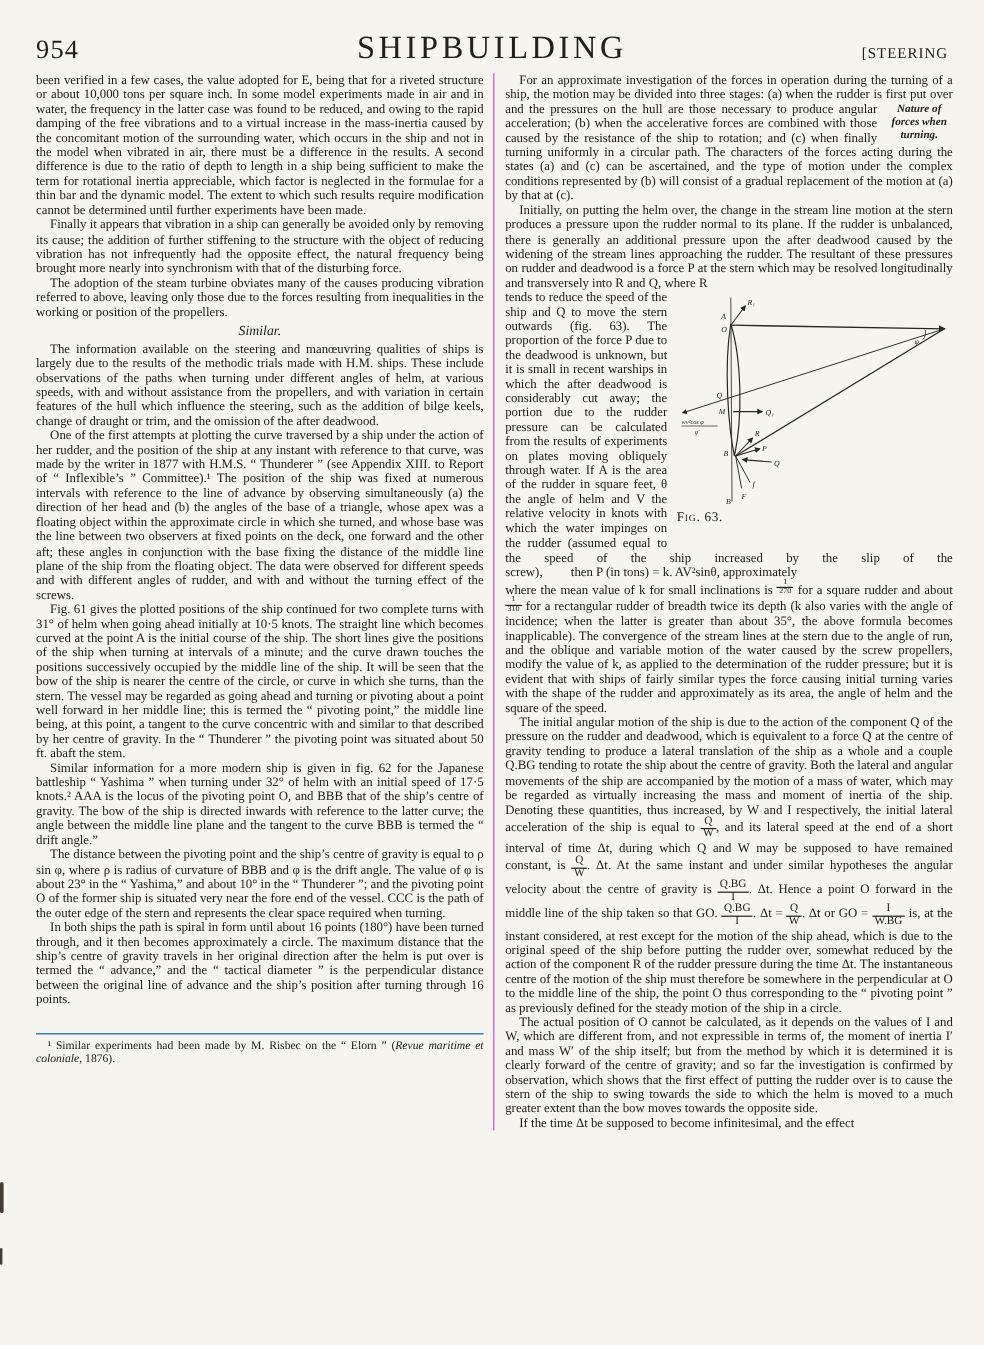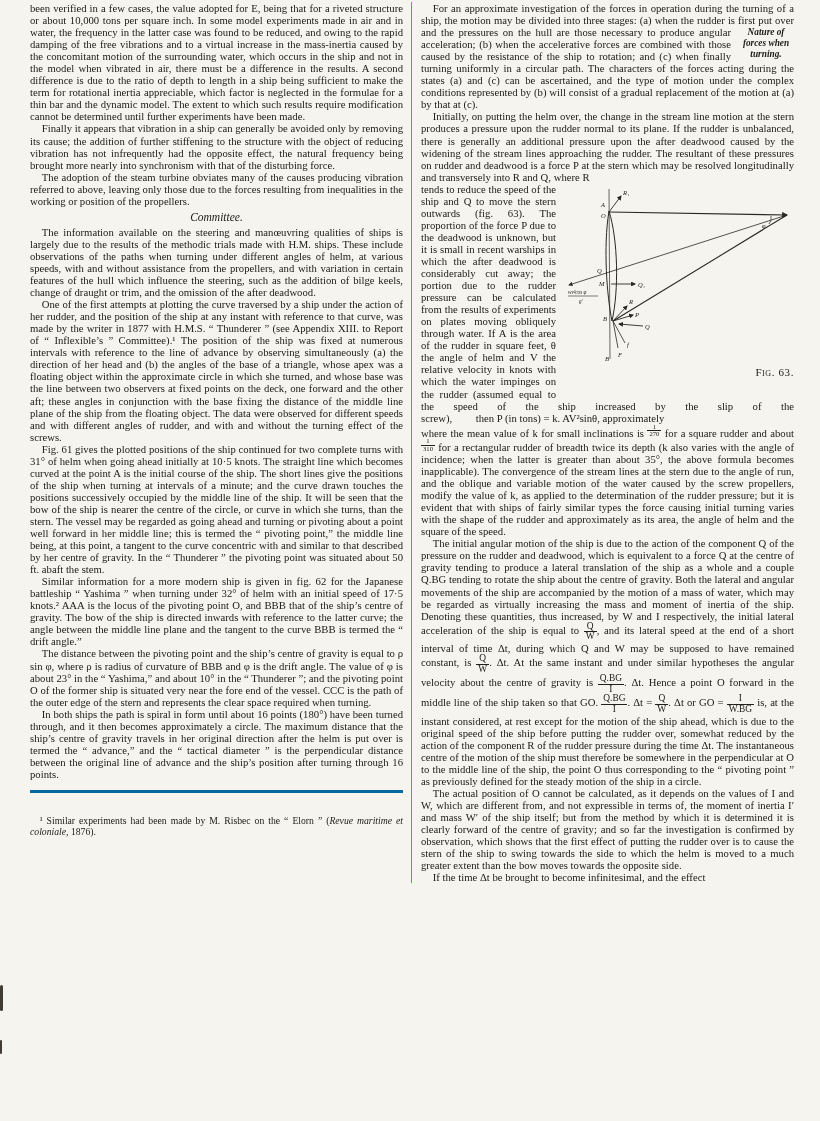--- a/index.html
+++ b/index.html
@@ -14,50 +14,55 @@
   .cols{display:flex;padding:2px 26px 0 30px;}
   .col{width:374px;font-size:10.7px;line-height:12.05px;text-align:justify;}
   .col.left{padding-right:8px;}
   .col.right{border-left:1px solid #d946ef;padding-left:9px;}
   p{margin:0;text-indent:1.1em;}
   p.noindent{text-indent:0;}
   .secthead{text-align:center;text-indent:0;font-style:italic;font-weight:normal;
             font-size:11.5px;margin:4px 0 3px 0;}
   .margin-note{float:right;width:56px;font-weight:bold;font-style:italic;font-size:9.3px;
                line-height:10.8px;text-align:center;text-indent:0;margin:1px 0 2px 7px;}
-  .footnotes{border-top:3px solid #0369a1;margin-top:10px;padding-top:22px;}
+  .footnotes{border-top:1px solid #0369a1;margin-top:22px;padding-top:4px;}
   .fn{font-size:9.7px;line-height:11.2px;text-indent:1em;}
   .it{font-style:italic;}
   .figwrap::after{content:"";display:block;clear:both;}
-  .fig63{float:right;width:230px;margin:2px 0 21px 8px;text-align:right;}
+  .fig63{float:right;width:230px;margin:2px 0 21px 8px;text-align:left;}
   .fig63 svg{display:block;color:#2b2823;}
   .fig63 figcaption{font-variant:small-caps;font-size:11px;letter-spacing:0.6px;margin-top:3px;}
   .formula{margin-left:2.2em;white-space:nowrap;}
   .frac{display:inline-block;vertical-align:-0.55em;text-align:center;
         font-size:0.88em;line-height:1.02;text-indent:0;}
   .frac .num{display:block;padding:0 2px;}
   .frac .den{display:block;border-top:1px solid #23201b;padding:0 2px;}
   .frac.small{font-size:0.62em;vertical-align:0;line-height:1.0;}
   svg text{font-family:"Liberation Serif",serif;font-size:6.5px;font-style:italic;fill:#23201b;}
   svg text.tiny{font-size:5.2px;}
   .smudge{position:absolute;left:0;background:#413d34;border-radius:2px;}
 </style>
 </head>
 <body>
 
 <div class="page">
 
+  <header class="pagehead">
+    <span class="pageno">954</span>
+    <h1 class="title">SHIPBUILDING</h1>
+    <span class="runhead">[STEERING</span>
+  </header>
 
   <div class="cols">
 
     <div class="col left">
       <p class="noindent">been verified in a few cases, the value adopted for E, being that for a riveted structure or about 10,000 tons per square inch.  In some model experiments made in air and in water, the frequency in the latter case was found to be reduced, and owing to the rapid damping of the free vibrations and to a virtual increase in the mass-inertia caused by the concomitant motion of the surrounding water, which occurs in the ship and not in the model when vibrated in air, there must be a difference in the results.  A second difference is due to the ratio of depth to length in a ship being sufficient to make the term for rotational inertia appreciable, which factor is neglected in the formulae for a thin bar and the dynamic model.  The extent to which such results require modification cannot be determined until further experiments have been made.</p>
       <p>Finally it appears that vibration in a ship can generally be avoided only by removing its cause; the addition of further stiffening to the structure with the object of reducing vibration has not infrequently had the opposite effect, the natural frequency being brought more nearly into synchronism with that of the disturbing force.</p>
       <p>The adoption of the steam turbine obviates many of the causes producing vibration referred to above, leaving only those due to the forces resulting from inequalities in the working or position of the propellers.</p>
-      <h3 class="secthead">Committee.</h3>
+      <h3 class="secthead">Similar.</h3>
       <p>The information available on the steering and manœuvring qualities of ships is largely due to the results of the methodic trials made with H.M. ships.  These include observations of the paths when turning under different angles of helm, at various speeds, with and without assistance from the propellers, and with variation in certain features of the hull which influence the steering, such as the addition of bilge keels, change of draught or trim, and the omission of the after deadwood.</p>
       <p>One of the first attempts at plotting the curve traversed by a ship under the action of her rudder, and the position of the ship at any instant with reference to that curve, was made by the writer in 1877 with H.M.S. “ Thunderer ” (see Appendix XIII. to Report of “ Inflexible’s ” Committee).¹  The position of the ship was fixed at numerous intervals with reference to the line of advance by observing simultaneously (a) the direction of her head and (b) the angles of the base of a triangle, whose apex was a floating object within the approximate circle in which she turned, and whose base was the line between two observers at fixed points on the deck, one forward and the other aft; these angles in conjunction with the base fixing the distance of the middle line plane of the ship from the floating object.  The data were observed for different speeds and with different angles of rudder, and with and without the turning effect of the screws.</p>
       <p>Fig. 61 gives the plotted positions of the ship continued for two complete turns with 31° of helm when going ahead initially at 10·5 knots.  The straight line which becomes curved at the point A is the initial course of the ship.  The short lines give the positions of the ship when turning at intervals of a minute; and the curve drawn touches the positions successively occupied by the middle line of the ship.  It will be seen that the bow of the ship is nearer the centre of the circle, or curve in which she turns, than the stern.  The vessel may be regarded as going ahead and turning or pivoting about a point well forward in her middle line; this is termed the “ pivoting point,” the middle line being, at this point, a tangent to the curve concentric with and similar to that described by her centre of gravity.  In the “ Thunderer ” the pivoting point was situated about 50 ft. abaft the stem.</p>
       <p>Similar information for a more modern ship is given in fig. 62 for the Japanese battleship “ Yashima ” when turning under 32° of helm with an initial speed of 17·5 knots.²  AAA is the locus of the pivoting point O, and BBB that of the ship’s centre of gravity.  The bow of the ship is directed inwards with reference to the latter curve; the angle between the middle line plane and the tangent to the curve BBB is termed the “ drift angle.”</p>
       <p>The distance between the pivoting point and the ship’s centre of gravity is equal to ρ sin φ, where ρ is radius of curvature of BBB and φ is the drift angle.  The value of φ is about 23° in the “ Yashima,” and about 10° in the “ Thunderer ”; and the pivoting point O of the former ship is situated very near the fore end of the vessel.  CCC is the path of the outer edge of the stern and represents the clear space required when turning.</p>
       <p>In both ships the path is spiral in form until about 16 points (180°) have been turned through, and it then becomes approximately a circle.  The maximum distance that the ship’s centre of gravity travels in her original direction after the helm is put over is termed the “ advance,” and the “ tactical diameter ” is the perpendicular distance between the original line of advance and the ship’s position after turning through 16 points.</p>
       <div class="footnotes">
         <p class="fn"><span>¹ Similar experiments had been made by M. Risbec on the “ Elorn ” (</span><span class="it">Revue maritime et coloniale</span><span>, 1876).</span></p>
       </div>
     </div>
@@ -116,19 +121,19 @@
           <figcaption>Fig. 63.</figcaption>
         </figure>
         <p class="noindent"><span>tends to reduce the speed of the ship and Q to move the stern outwards (fig. 63).  The proportion of the force P due to the deadwood is unknown, but it is small in recent warships in which the after deadwood is considerably cut away; the portion due to the rudder pressure can be calculated from the results of experiments on plates moving obliquely through water.  If A is the area of the rudder in square feet, θ the angle of helm and V the relative velocity in knots with which the water impinges on the rudder (assumed equal to the speed of the ship increased by the slip of the screw),</span><span class="formula">then P (in tons) = k. AV²sinθ, approximately</span></p>
       </div>
 
       <p class="noindent"><span>where the mean value of k for small inclinations is </span><span class="frac small"><span class="num">1</span><span class="den">270</span></span><span> for a square rudder and about </span><span class="frac small"><span class="num">1</span><span class="den">310</span></span><span> for a rectangular rudder of breadth twice its depth (k also varies with the angle of incidence; when the latter is greater than about 35°, the above formula becomes inapplicable).  The convergence of the stream lines at the stern due to the angle of run, and the oblique and variable motion of the water caused by the screw propellers, modify the value of k, as applied to the determination of the rudder pressure; but it is evident that with ships of fairly similar types the force causing initial turning varies with the shape of the rudder and approximately as its area, the angle of helm and the square of the speed.</span></p>
 
       <p><span>The initial angular motion of the ship is due to the action of the component Q of the pressure on the rudder and deadwood, which is equivalent to a force Q at the centre of gravity tending to produce a lateral translation of the ship as a whole and a couple Q.BG tending to rotate the ship about the centre of gravity.  Both the lateral and angular movements of the ship are accompanied by the motion of a mass of water, which may be regarded as virtually increasing the mass and moment of inertia of the ship.  Denoting these quantities, thus increased, by W and I respectively, the initial lateral acceleration of the ship is equal to </span><span class="frac"><span class="num">Q</span><span class="den">W</span></span><span>, and its lateral speed at the end of a short interval of time Δt, during which Q and W may be supposed to have remained constant, is </span><span class="frac"><span class="num">Q</span><span class="den">W</span></span><span>. Δt.   At the same instant and under similar hypotheses the angular velocity about the centre of gravity is </span><span class="frac"><span class="num">Q.BG</span><span class="den">I</span></span><span>. Δt.   Hence a point O forward in the middle line of the ship taken so that GO. </span><span class="frac"><span class="num">Q.BG</span><span class="den">I</span></span><span>. Δt = </span><span class="frac"><span class="num">Q</span><span class="den">W</span></span><span>. Δt or GO = </span><span class="frac"><span class="num">I</span><span class="den">W.BG</span></span><span> is, at the instant considered, at rest except for the motion of the ship ahead, which is due to the original speed of the ship before putting the rudder over, somewhat reduced by the action of the component R of the rudder pressure during the time Δt.  The instantaneous centre of the motion of the ship must therefore be somewhere in the perpendicular at O to the middle line of the ship, the point O thus corresponding to the “ pivoting point ” as previously defined for the steady motion of the ship in a circle.</span></p>
 
       <p>The actual position of O cannot be calculated, as it depends on the values of I and W, which are different from, and not expressible in terms of, the moment of inertia I′ and mass W′ of the ship itself; but from the method by which it is determined it is clearly forward of the centre of gravity; and so far the investigation is confirmed by observation, which shows that the first effect of putting the rudder over is to cause the stern of the ship to swing towards the side to which the helm is moved to a much greater extent than the bow moves towards the opposite side.</p>
-      <p>If the time Δt be brought to become infinitesimal, and the effect</p>
+      <p>If the time Δt be supposed to become infinitesimal, and the effect</p>
     </div>
   </div>
 
   <div class="smudge" style="top:985px;width:3px;height:26px;"></div>
   <div class="smudge" style="top:1040px;width:2px;height:14px;"></div>
 </div>
 
 </body></html>

